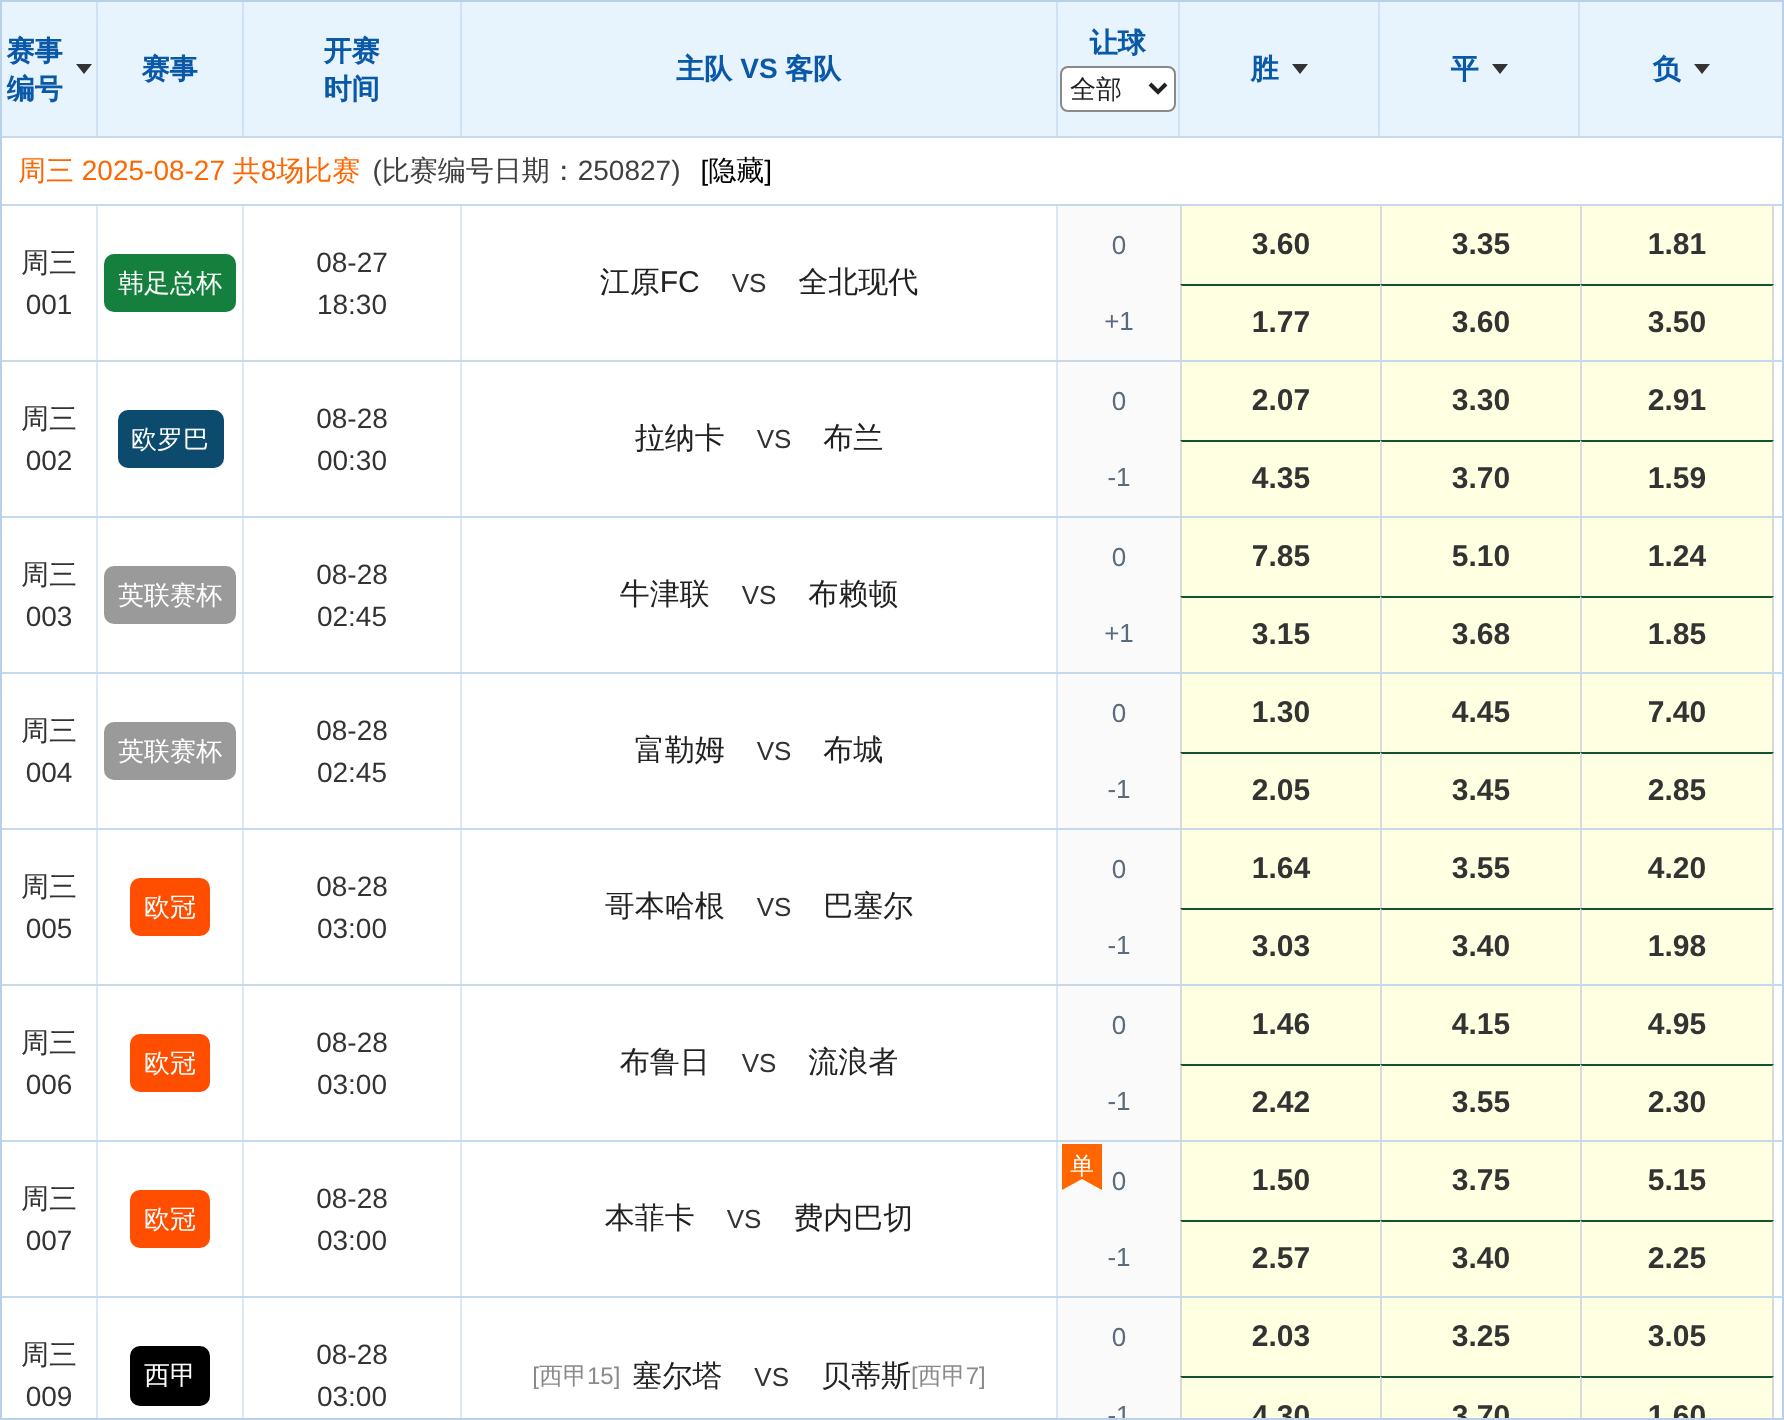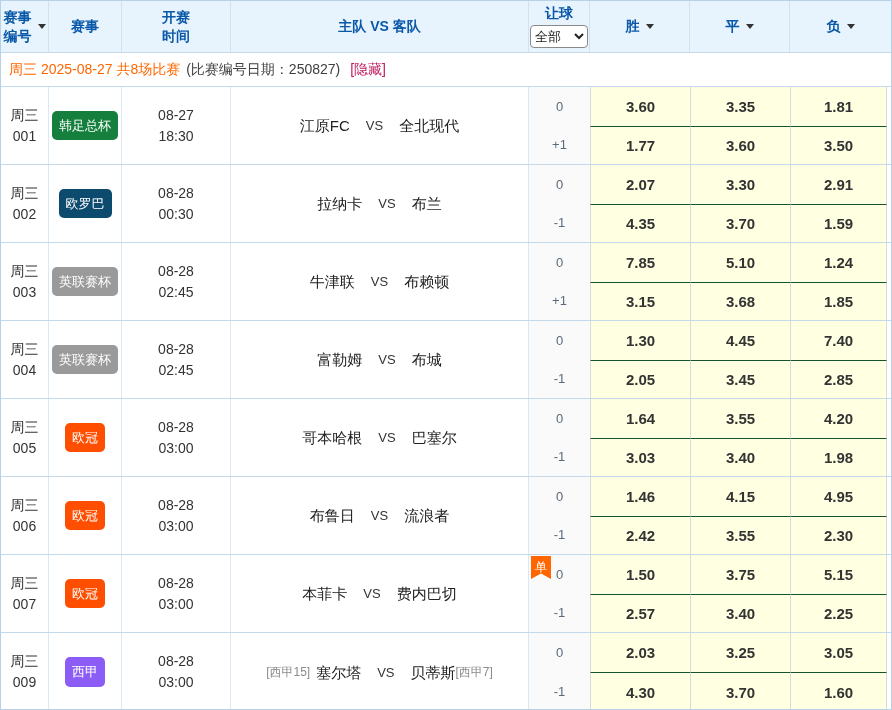--- a/index.html
+++ b/index.html
@@ -1,37 +1,37 @@
 <!DOCTYPE html>
 <html><head>
 <meta charset="utf-8">
 <style>
   * { margin:0; padding:0; box-sizing:border-box; }
   body { font-family:"Liberation Sans","DejaVu Sans",sans-serif; background:#fff; }
   .table { width:892px; height:710px; border:1px solid #b7d2e8; overflow:hidden; background:#fff; }
 
   
   .header { display:grid; grid-template-columns:48px 73px 109px 298px 61px 100px 100px 1fr;
-            height:52px; background:#e7f3fd; border-bottom:1px solid #c3d9ec; }
+            height:68px; background:#e7f3fd; border-bottom:1px solid #c3d9ec; }
   .hcell { display:flex; align-items:center; justify-content:center; gap:6px;
            color:#0a58a8; font-weight:bold; font-size:14px; border-right:1px solid #cfe2f3; }
   .hcell:last-child { border-right:none; }
   .twoline { display:flex; flex-direction:column; align-items:center; line-height:1.35; }
   .arrow { width:0; height:0; border-left:4px solid transparent; border-right:4px solid transparent;
            border-top:5px solid #333; cursor:pointer; }
   .hcap-head { display:flex; flex-direction:column; align-items:center; gap:2px; }
   .hcap-select { font-size:13px; height:23px; width:58px; border:1px solid #8a8a8a; border-radius:4px;
                  background:#fff; font-family:inherit; color:#222; }
 
   
   .subheader { height:34px; border-bottom:1px solid #c3d9ec; display:flex; align-items:center;
                padding-left:8px; font-size:14px; background:#fff; }
   .sub-date { color:#ff6600; }
   .sub-meta { color:#404040; margin-left:6px; }
-  .sub-hide { color:#be185d; margin-left:10px; cursor:pointer; }
+  .sub-hide { color:#000000; margin-left:10px; cursor:pointer; }
 
   
   .match { display:grid; grid-template-columns:48px 73px 109px 298px 61px 100px 100px 1fr;
            grid-template-rows:1fr 1fr; height:78px; border-bottom:1px solid #c3d9ec; }
   .match:last-child { border-bottom:none; }
   .mcell { grid-row:1/3; display:flex; flex-direction:column; align-items:center; justify-content:center;
            border-right:1px solid #dbe7f3; font-size:14px; color:#333; line-height:1.5; }
   .mcell.teams { flex-direction:row; font-size:15px; color:#222; line-height:1;align-items:center; }
   .badge { color:#fff; font-size:13px; padding:5px 7px; border-radius:5px; min-width:40px; text-align:center; }
   .vs { margin:0 16px; font-size:13px; color:#333; }
@@ -343,21 +343,21 @@
     <div class="oc rw2 c7">3.40</div>
     <div class="oc rw2 c8">2.25</div>
   </div>
 
   <div class="match">
     <div class="mcell">
       <span>周三</span>
       <span>009</span>
     </div>
     <div class="mcell">
-      <span class="badge" style="background: #8b5cf6;">西甲</span>
+      <span class="badge" style="background: #000000;">西甲</span>
     </div>
     <div class="mcell">
       <span>08-28</span>
       <span>03:00</span>
     </div>
     <div class="mcell teams">
       <span class="rank pre">[西甲15]</span>
       <span>塞尔塔</span>
       <span class="vs">VS</span>
       <span>贝蒂斯</span>

